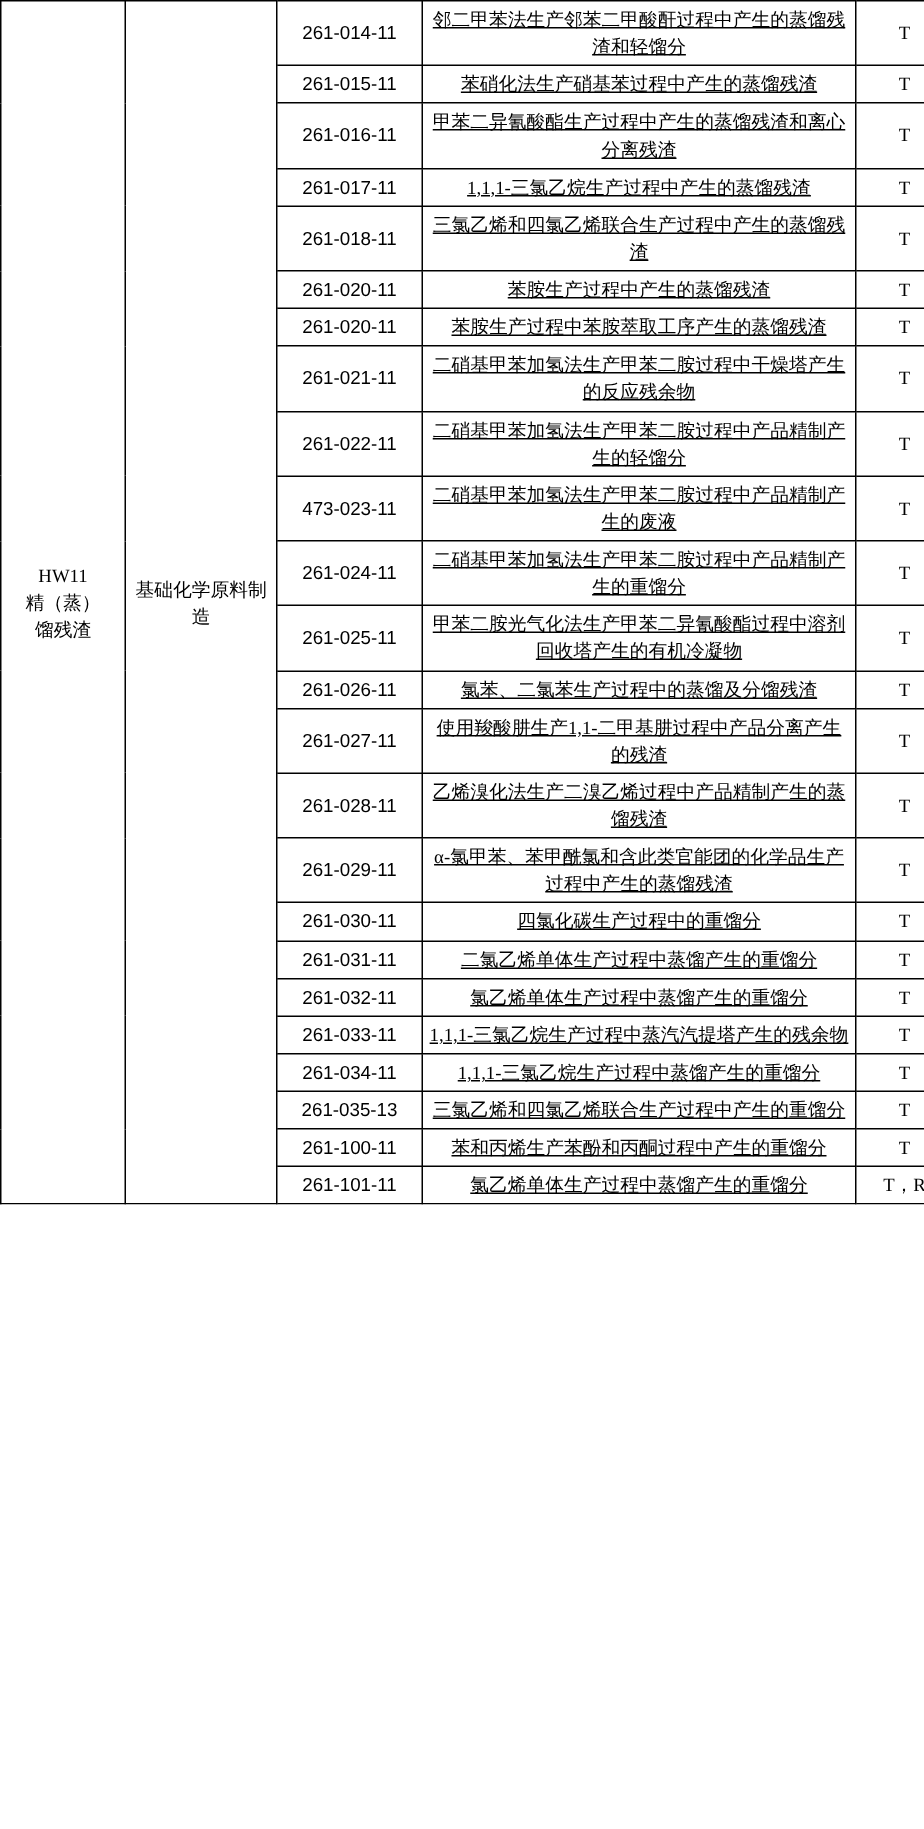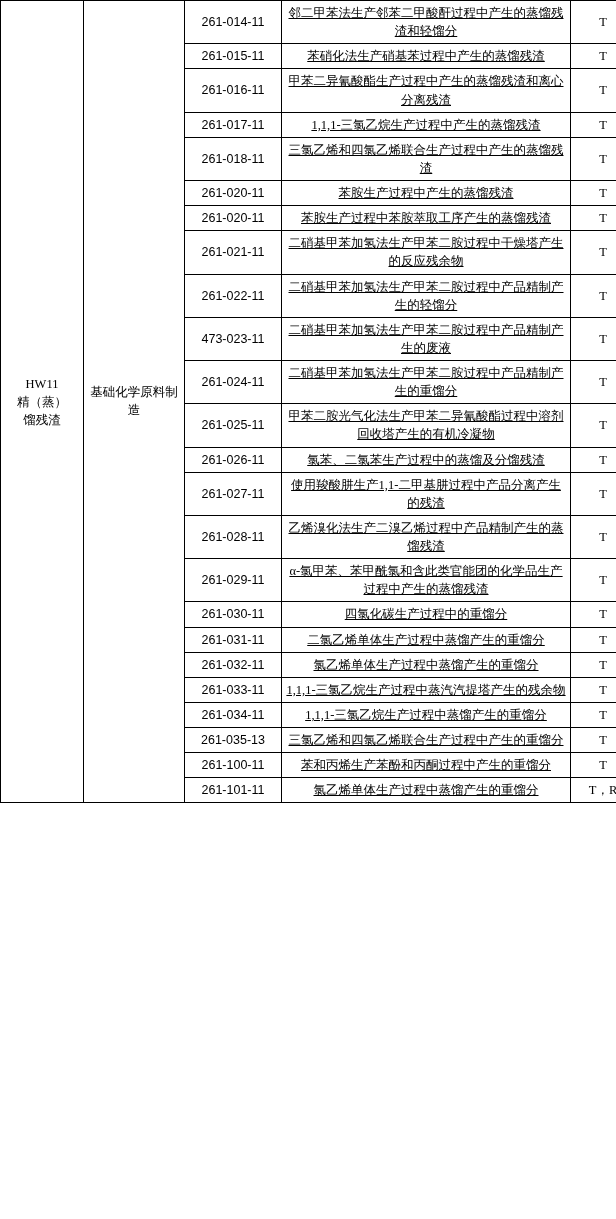--- a/index.html
+++ b/index.html
@@ -25,21 +25,20 @@
     line-height: 1.45;
     text-align: center;
     vertical-align: middle;
     word-break: break-all;
   }
   td.col-category {
     width: 74px;
   }
   td.col-industry {
     width: 92px;
-    font-family: Liberation Mono, monospace;
   }
   td.col-code {
     width: 88px;
     font-family: Liberation Sans, sans-serif;
   }
   td.col-desc {
     width: 280px;
     padding: 4px 8px;
     text-decoration: underline;
   }

